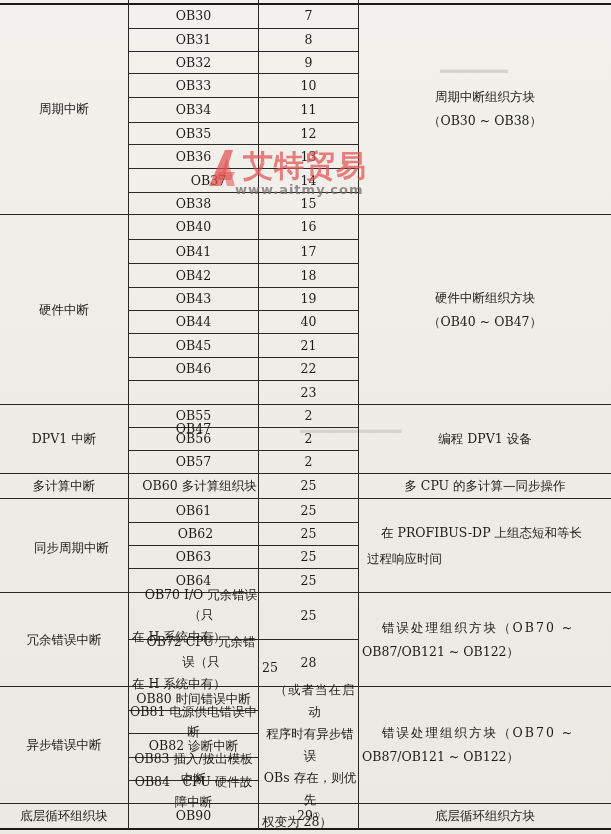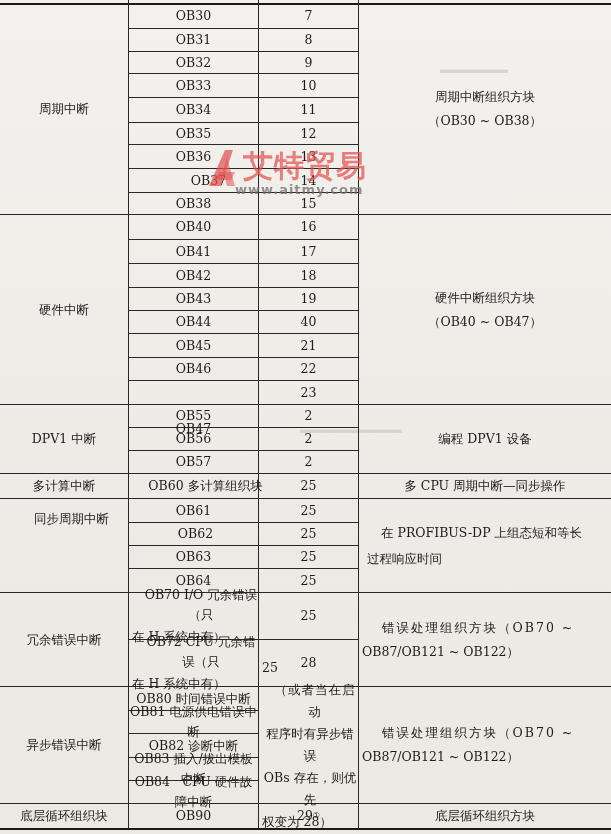--- a/index.html
+++ b/index.html
@@ -136,27 +136,27 @@
     <div class="cell" style="left:259px;top:405px;width:99px;height:22px;">2</div>
     <div class="cell" style="left:129px;top:428px;width:129px;height:22px;">OB56</div>
     <div class="cell" style="left:259px;top:428px;width:99px;height:22px;">2</div>
     <div class="cell" style="left:129px;top:451px;width:129px;height:22px;">OB57</div>
     <div class="cell" style="left:259px;top:451px;width:99px;height:22px;">2</div>
     <div class="cell col4" style="left:359px;top:405px;width:252px;height:68px;">
       <span class="ln">编程 DPV1 设备</span>
     </div>
 
     <div class="cell" style="left:0;top:474px;width:128px;height:24px;">多计算中断</div>
-    <div class="cell" style="left:141px;top:474px;width:129px;height:24px;">OB60 多计算组织块</div>
+    <div class="cell" style="left:135px;top:474px;width:129px;height:24px;">OB60 多计算组织块</div>
     <div class="cell" style="left:259px;top:474px;width:99px;height:24px;">25</div>
     <div class="cell col4" style="left:359px;top:474px;width:252px;height:24px;">
-      <span class="ln">多 CPU 周期中断—同步操作</span>
-    </div>
-
-    <div class="cell" style="left:0;top:472px;width:128px;height:93px;padding-left:15px;">同步周期中断</div>
+      <span class="ln">多 CPU 的多计算—同步操作</span>
+    </div>
+
+    <div class="cell" style="left:0;top:501px;width:128px;height:93px;padding-left:15px;">同步周期中断</div>
     <div class="cell" style="left:129px;top:499px;width:129px;height:23px;">OB61</div>
     <div class="cell" style="left:259px;top:499px;width:99px;height:23px;">25</div>
     <div class="cell" style="left:131px;top:523px;width:129px;height:22px;">OB62</div>
     <div class="cell" style="left:259px;top:523px;width:99px;height:22px;">25</div>
     <div class="cell" style="left:129px;top:546px;width:129px;height:22px;">OB63</div>
     <div class="cell" style="left:259px;top:546px;width:99px;height:22px;">25</div>
     <div class="cell" style="left:129px;top:569px;width:129px;height:23px;">OB64</div>
     <div class="cell" style="left:259px;top:569px;width:99px;height:23px;">25</div>
     <div class="cell col4" style="left:359px;top:499px;width:252px;height:93px;align-items:flex-start;padding-left:8px;">
       <span class="ln" style="padding-left:14px;">在 PROFIBUS-DP 上组态短和等长</span>

